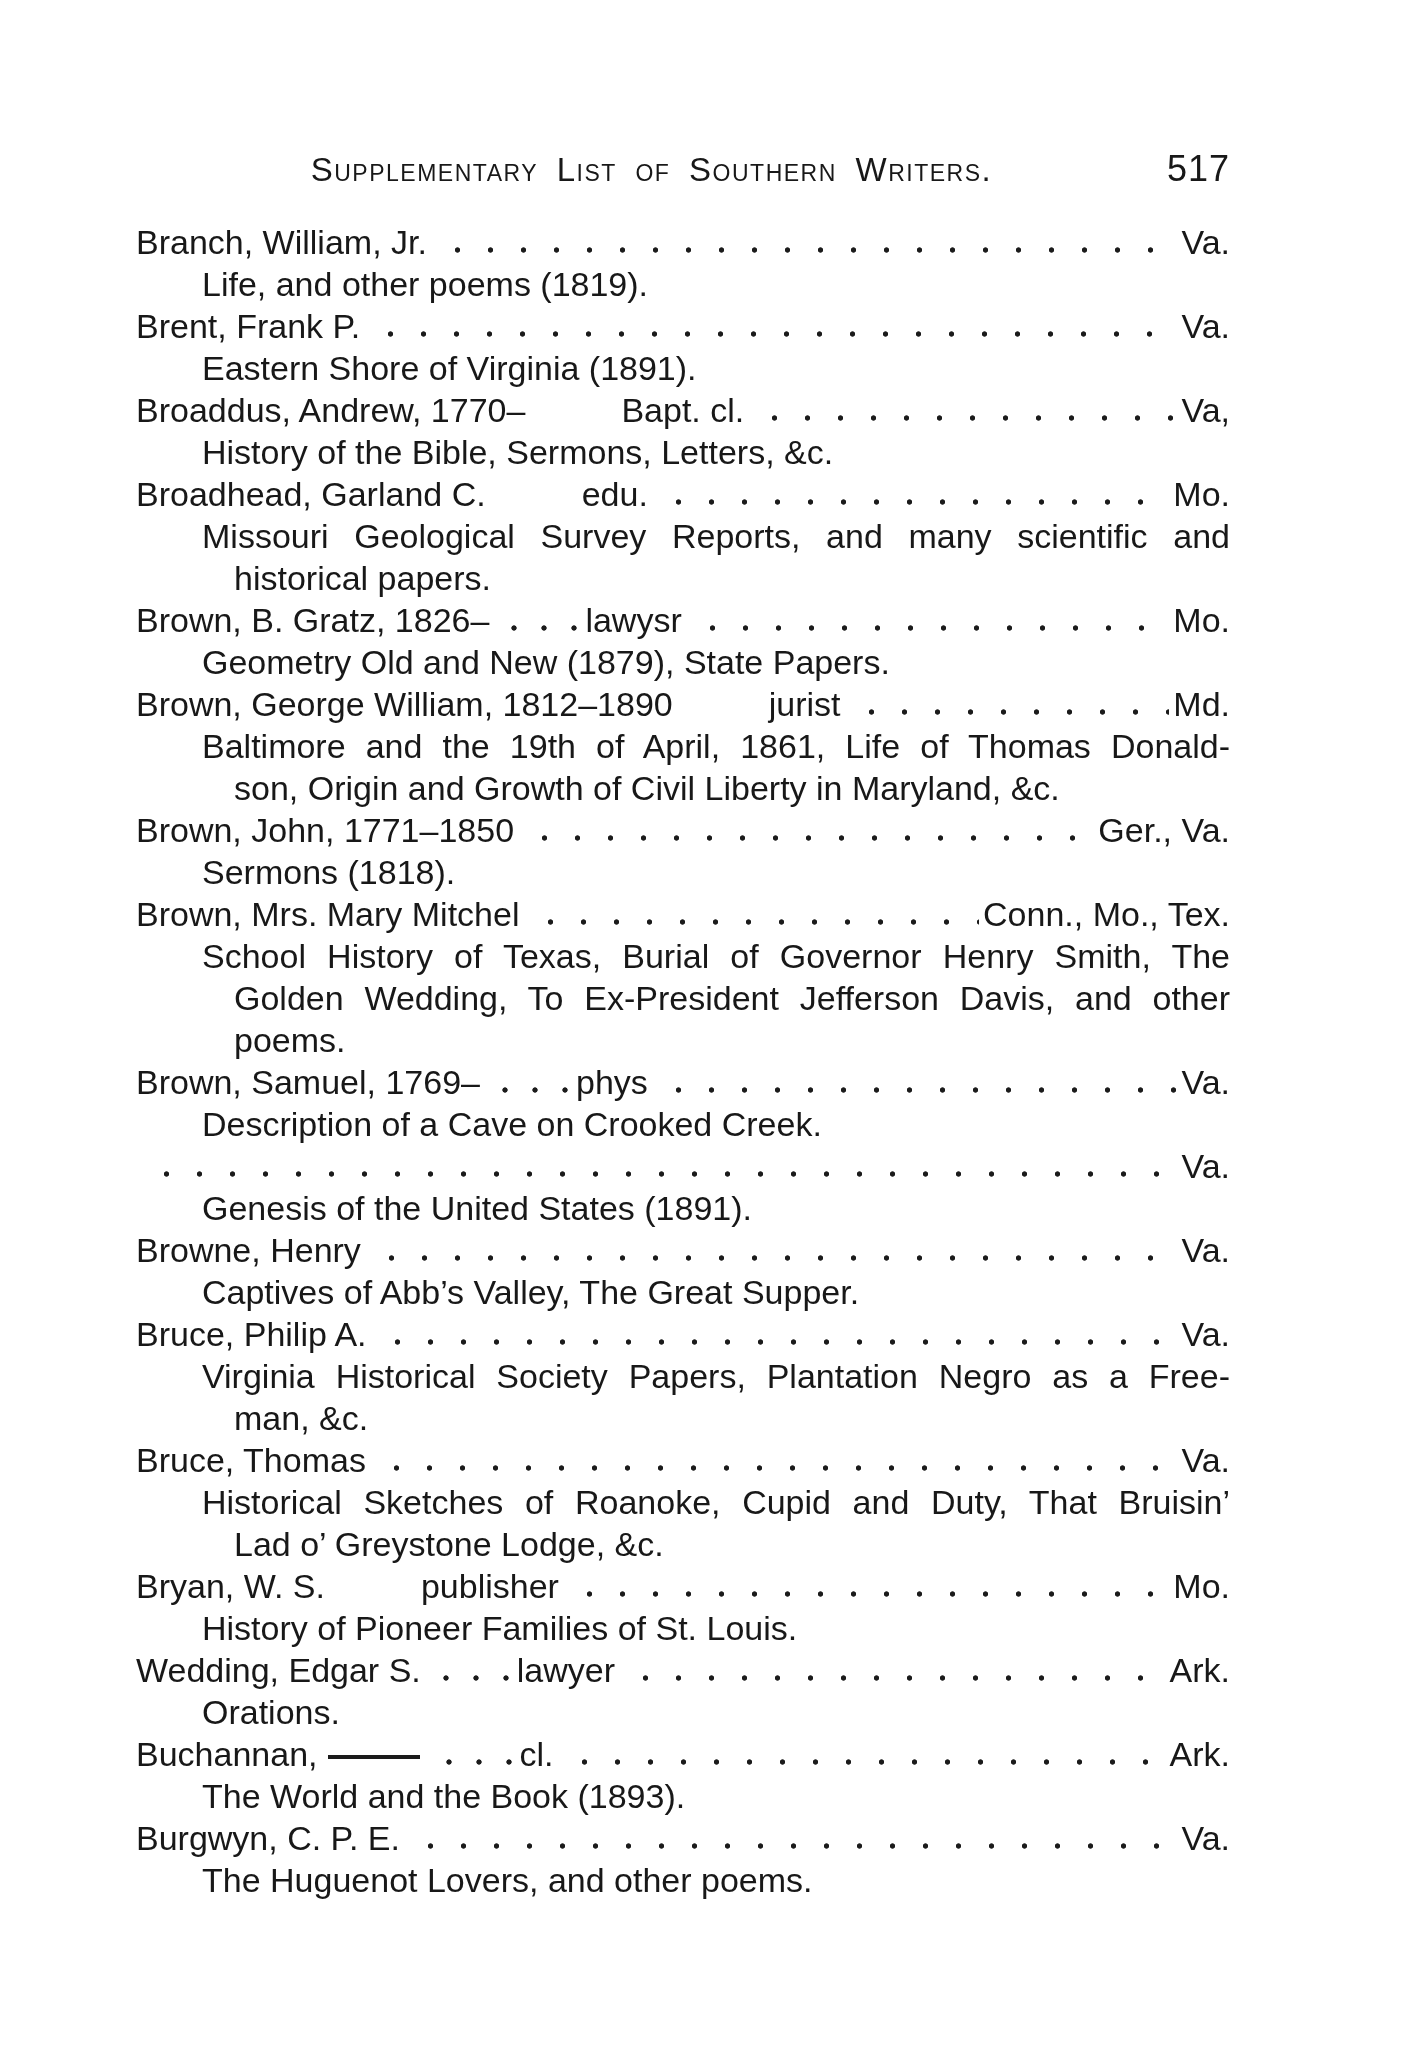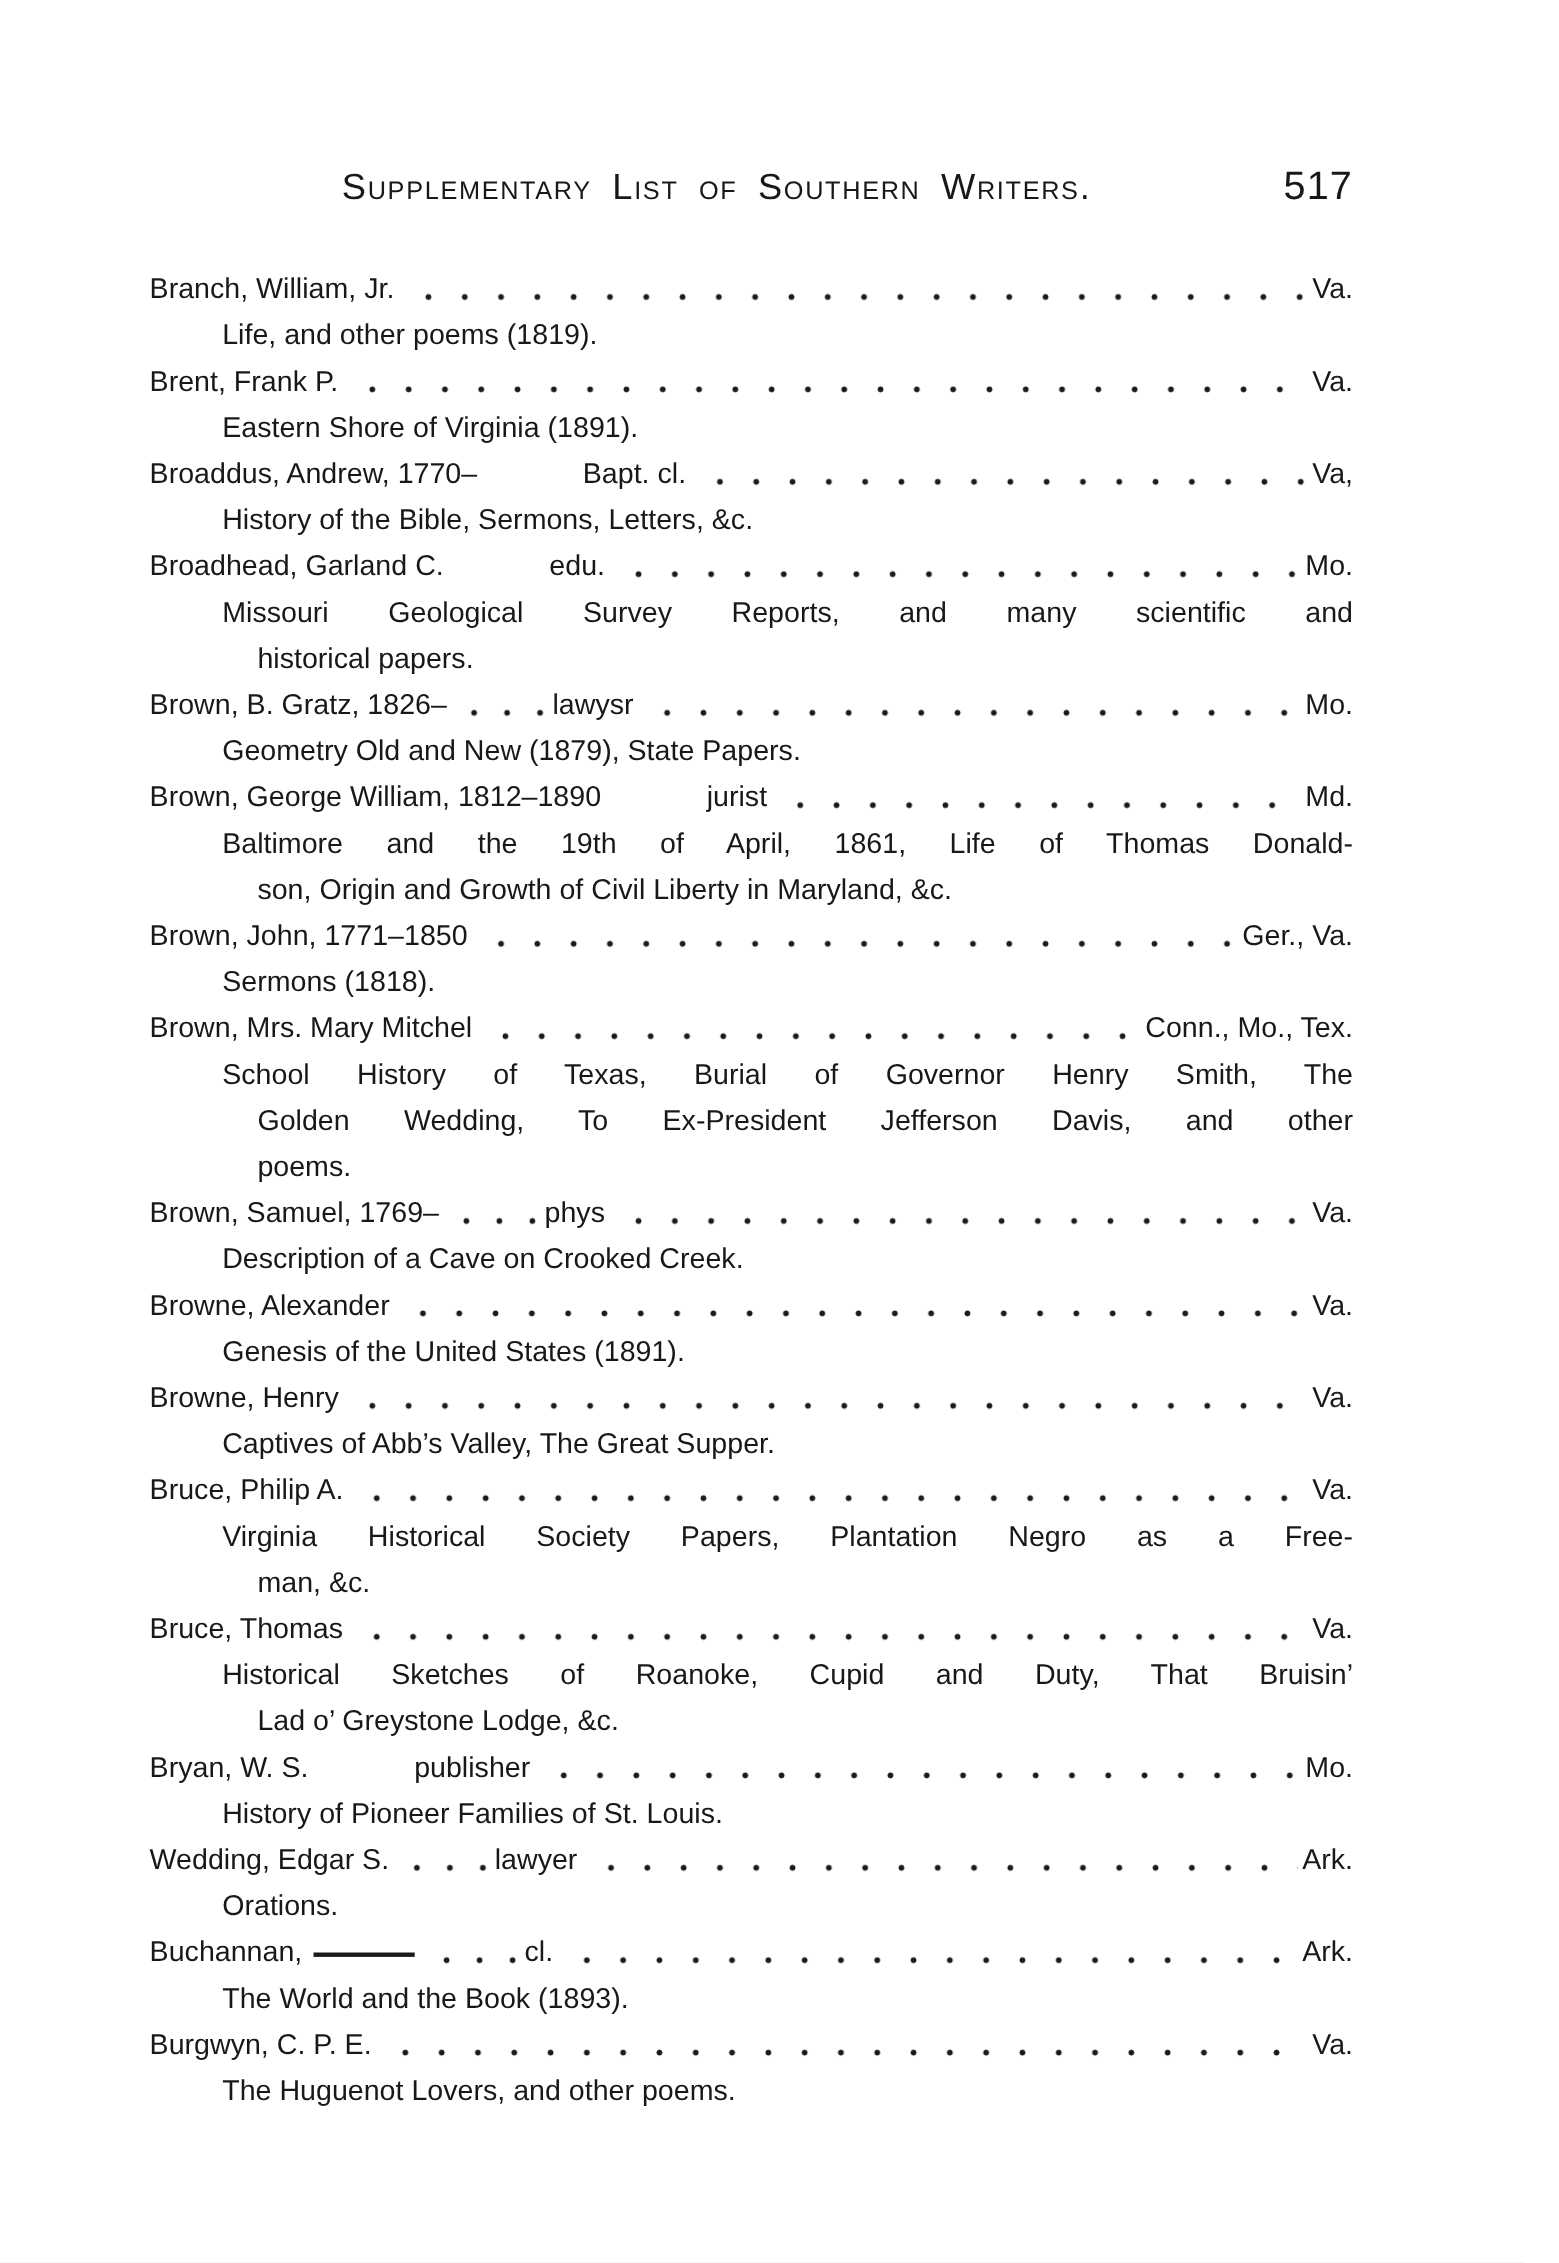--- a/index.html
+++ b/index.html
@@ -23,22 +23,22 @@
     white-space:nowrap;
   }
   .running-head .title { margin:0 auto; }
   .running-head .page-number {
     font-variant:normal;
     letter-spacing:1px;
     font-size:36px;
   }
   .writer-list {
     position:absolute;
-    top:241px; left:136px; width:1094px;
-    font-size:26px;
+    top:221px; left:136px; width:1094px;
+    font-size:34px;
     line-height:42px;
   }
   .entry-line { display:flex; align-items:baseline; }
   .name, .occ, .state { white-space:pre; flex:0 0 auto; }
   .leader {
     flex:1 1 auto;
     min-width:28px;
     align-self:stretch;
     margin-left:8px; margin-right:4px;
     background-image:radial-gradient(circle, #1b1b1b 2.3px, transparent 3px);
@@ -155,21 +155,20 @@
           <span class="name">Brown, Samuel, 1769–</span>
           <span class="pregap dots"></span>
           <span class="occ">phys</span>
           <span class="leader"></span>
           <span class="state">Va.</span>
         </div>
         <div class="work-line indent1">Description of a Cave on Crooked Creek.</div>
       </div>
       <div class="entry">
         <div class="entry-line">
-          <span class="name">Browne, Alexander</span>
           <span class="leader"></span>
           <span class="state">Va.</span>
         </div>
         <div class="work-line indent1">Genesis of the United States (1891).</div>
       </div>
       <div class="entry">
         <div class="entry-line">
           <span class="name">Browne, Henry</span>
           <span class="leader"></span>
           <span class="state">Va.</span>

